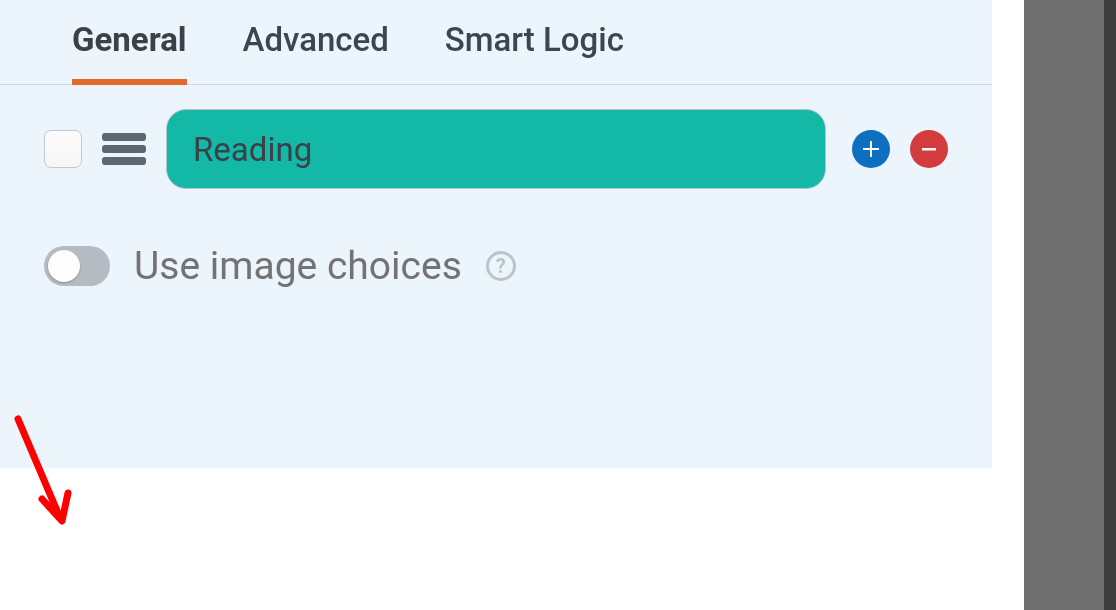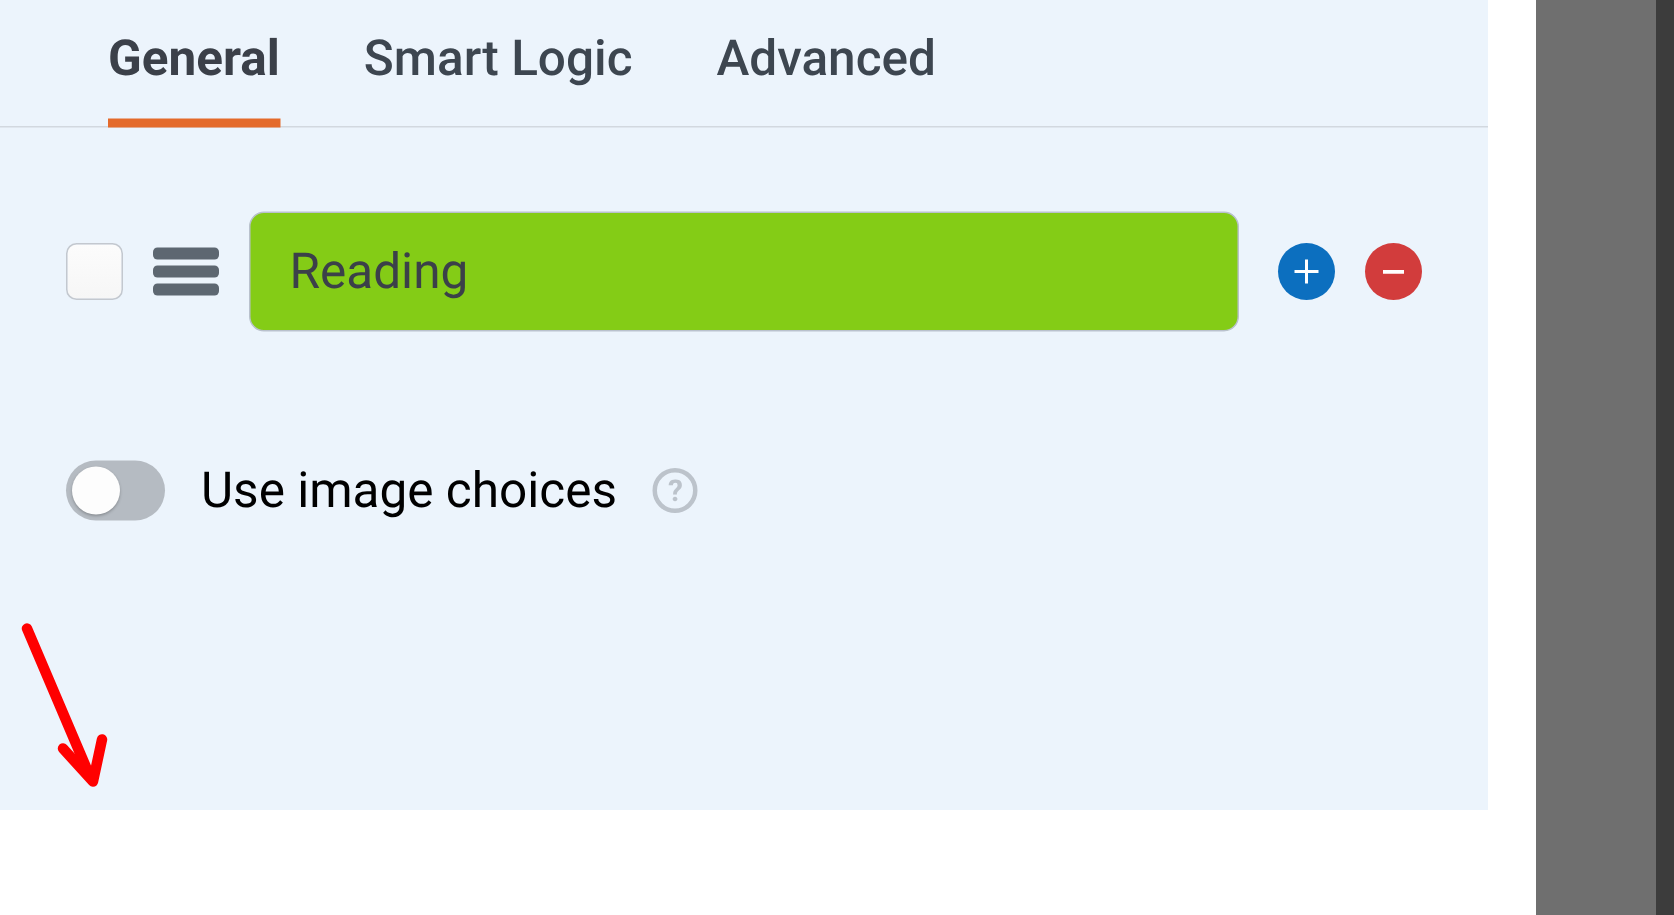--- a/index.html
+++ b/index.html
@@ -26,25 +26,24 @@
       top: 0;
       width: 32px;
       height: 100%;
       background: #fff;
     }
     .panel {
       position: absolute;
       left: 0;
       top: 0;
       width: 992px;
-      height: 540px;
+      height: 468px;
       background: #ecf4fc;
       display: flex;
       flex-direction: column;
-      gap: 32px;
     }
     
     .tabs {
       display: flex;
       gap: 56px;
       padding: 20px 50px 0 72px;
       border-bottom: 1px solid #d2d8df;
     }
     .tab {
       font-size: 33px;
@@ -93,23 +92,23 @@
     }
     .drag-handle span {
       display: block;
       height: 8px;
       background: #5d6771;
       border-radius: 3px;
     }
     .text-input {
       flex: 1;
       height: 80px;
-      background: #84cc16;
+      background: #14b8a6;
       border: 1px solid #b9c1cd;
-      border-radius: 10px;
+      border-radius: 20px;
       font-size: 33px;
       color: #3b4049;
       padding: 0 26px;
       outline: none;
       font-family: inherit;
     }
     .row-actions {
       display: flex;
       gap: 20px;
       align-items: center;
@@ -149,22 +148,22 @@
       position: absolute;
       left: 4px;
       top: 4px;
       width: 32px;
       height: 32px;
       background: #fdfdfd;
       border-radius: 50%;
       box-shadow: 0 1px 2px rgba(0,0,0,0.25);
     }
     .toggle-label {
-      font-size: 33px;
-      color: #000000;
+      font-size: 39px;
+      color: #737373;
     }
     .help-icon {
       width: 30px;
       height: 30px;
       border: 3px solid #bcc3cb;
       border-radius: 50%;
       display: flex;
       align-items: center;
       justify-content: center;
       color: #bcc3cb;
@@ -180,22 +179,22 @@
       pointer-events: none;
     }
   </style>
 </head>
 <body>
 
 <div class="panel">
 
   <div class="tabs">
     <div class="tab active">General</div>
+    <div class="tab">Advanced</div>
     <div class="tab">Smart Logic</div>
-    <div class="tab">Advanced</div>
   </div>
 
   <div class="rows">
 
     <div class="row">
       <div class="checkbox"></div>
       <div class="drag-handle">
           <span></span>
           <span></span>
           <span></span>

